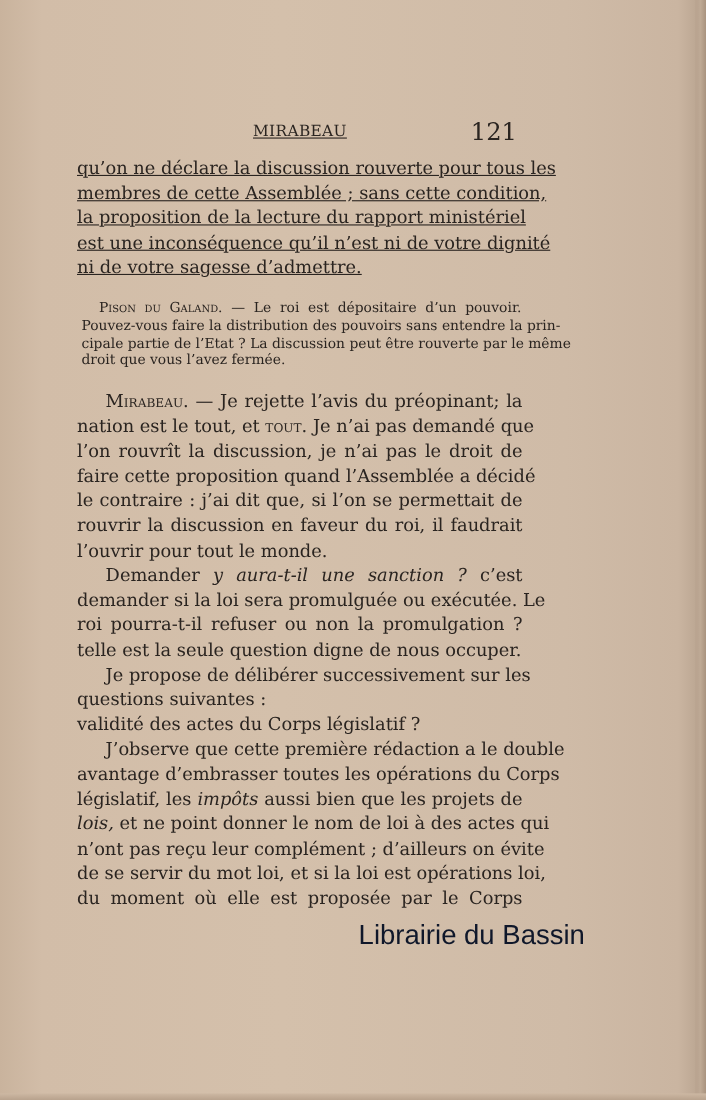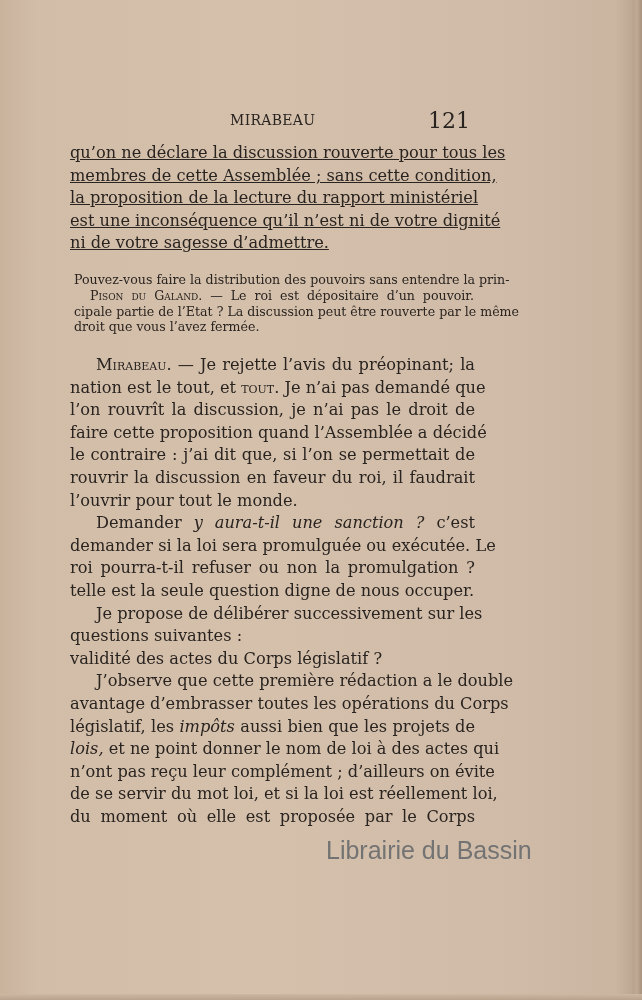--- a/index.html
+++ b/index.html
@@ -19,21 +19,21 @@
   }
   .page-edge-bottom {
     position: absolute; left: 0; bottom: 0; width: 642px; height: 6px;
     background: linear-gradient(180deg, #cdb8a3, #b8a28d);
   }
   .header {
     position: absolute; top: 108px; left: 60px; width: 410px; height: 24px;
   }
   .running-title {
     position: absolute; left: 170px; top: 4px;
-    font-size: 14px; letter-spacing: 0.3px;
+    font-size: 14px; letter-spacing: 0.3px; text-decoration: underline;
   }
   .page-number {
     position: absolute; right: 0; top: 0;
     font-size: 22px;
   }
   .text-block {
     position: absolute; left: 70px; width: 405px;
     font-size: 16.2px; line-height: 22.6px;
     text-align: justify;
   }
@@ -42,21 +42,21 @@
   .indent { padding-left: 26px; }
   .small-block {
     position: absolute; left: 74px; width: 400px; top: 272px;
     font-size: 12.6px; line-height: 15.8px;
   }
   .sc { font-variant: small-caps; }
   em { font-style: italic; }
   .watermark {
     position: absolute; left: 326px; top: 836px;
     font-family: "Liberation Sans", sans-serif;
-    font-size: 25px; color: #737373;
+    font-size: 25px; color: #0f172a;
   }
 </style>
 </head>
 <body>
 
 <div class="page-edge-right2"></div>
 <div class="page-edge-right"></div>
 <div class="page-edge-bottom"></div>
 
 <div class="header">
@@ -66,22 +66,22 @@
 
 <div class="text-block" style="top:142px;text-decoration:underline;">
   <span class="line">qu’on ne déclare la discussion rouverte pour tous les</span>
   <span class="line">membres de cette Assemblée ; sans cette condition,</span>
   <span class="line">la proposition de la lecture du rapport ministériel</span>
   <span class="line">est une inconséquence qu’il n’est ni de votre dignité</span>
   <span class="line last">ni de votre sagesse d’admettre.</span>
 </div>
 
 <div class="small-block">
+  <span class="line" style="padding-left:16px;"><span class="sc">Pison du Galand.</span><span> — Le roi est dépositaire d’un pouvoir.</span></span>
   <span class="line">Pouvez-vous faire la distribution des pouvoirs sans entendre la prin-</span>
-  <span class="line" style="padding-left:16px;"><span class="sc">Pison du Galand.</span><span> — Le roi est dépositaire d’un pouvoir.</span></span>
   <span class="line">cipale partie de l’Etat ? La discussion peut être rouverte par le même</span>
   <span class="line last">droit que vous l’avez fermée.</span>
 </div>
 
 <div class="text-block" style="top:354px;">
   <span class="line indent"><span class="sc">Mirabeau.</span><span> — Je rejette l’avis du préopinant; la</span></span>
   <span class="line"><span>nation est le tout, et </span><span class="sc">tout</span><span>. Je n’ai pas demandé que</span></span>
   <span class="line">l’on rouvrît la discussion, je n’ai pas le droit de</span>
   <span class="line">faire cette proposition quand l’Assemblée a décidé</span>
   <span class="line">le contraire : j’ai dit que, si l’on se permettait de</span>
@@ -96,17 +96,17 @@
   <span class="line indent">Je propose de délibérer successivement sur les</span>
   <span class="line last">questions suivantes :</span>
 
   <span class="line last">validité des actes du Corps législatif ?</span>
 
   <span class="line indent">J’observe que cette première rédaction a le double</span>
   <span class="line">avantage d’embrasser toutes les opérations du Corps</span>
   <span class="line"><span>législatif, les </span><em>impôts</em><span> aussi bien que les projets de</span></span>
   <span class="line"><em>lois,</em><span> et ne point donner le nom de loi à des actes qui</span></span>
   <span class="line">n’ont pas reçu leur complément ; d’ailleurs on évite</span>
-  <span class="line">de se servir du mot loi, et si la loi est réellement loi,</span>
+  <span class="line">de se servir du mot loi, et si la loi est opérations loi,</span>
   <span class="line">du moment où elle est proposée par le Corps</span>
 </div>
 
 <div class="watermark">Librairie du Bassin</div>
 
 </body></html>

